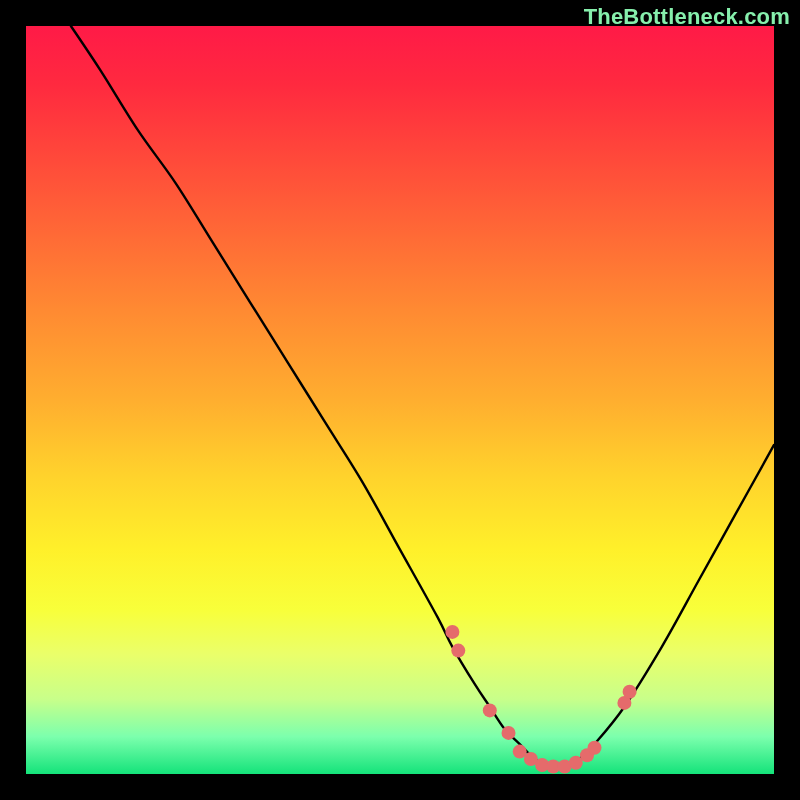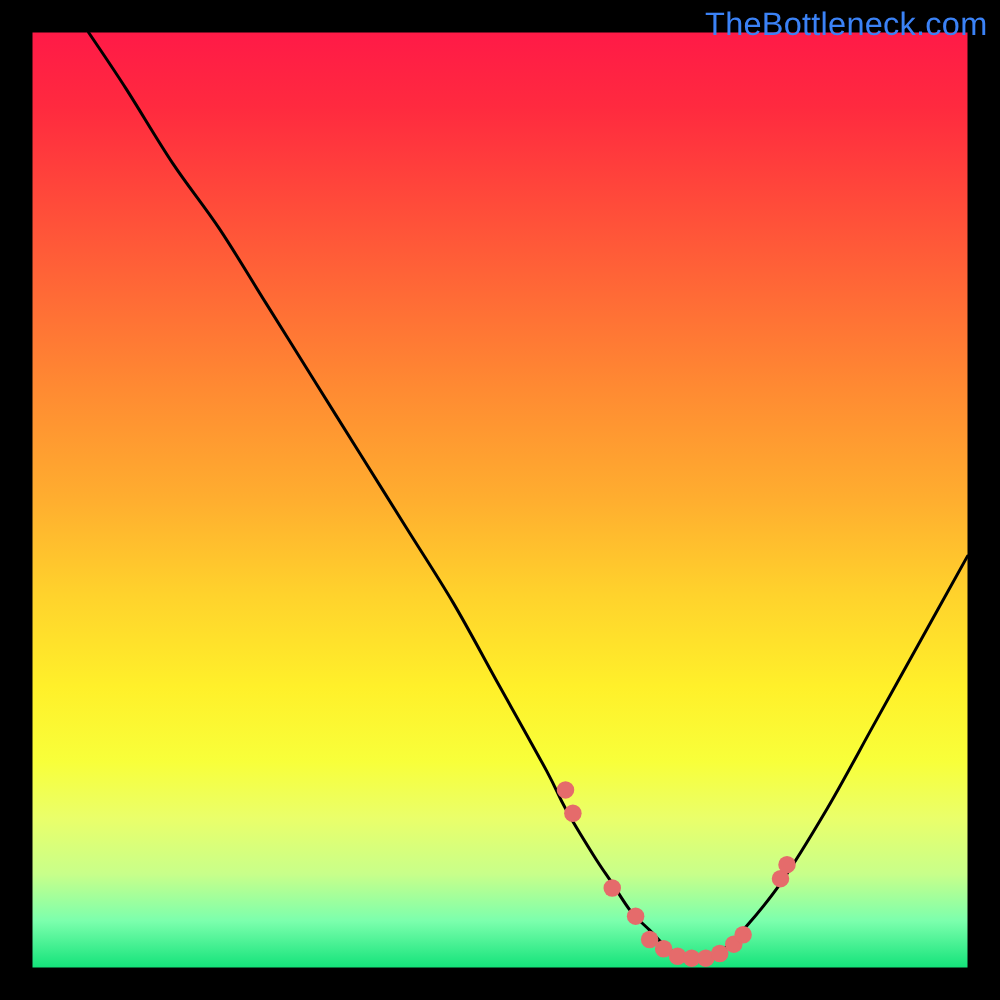--- a/index.html
+++ b/index.html
@@ -38,23 +38,23 @@
       #eaff6a 84%,
       #c8ff8a 90%,
       #7cffad 95%,
       #14e37a 100%
     );
   }
   .watermark {
     position: absolute;
     top: 4px;
     right: 10px;
-    color: #3b82f6;
-    font-size: 26px;
-    font-weight: 400;
+    color: #86efac;
+    font-size: 22px;
+    font-weight: 700;
     letter-spacing: 0.2px;
     z-index: 10;
   }
   svg.curve {
     position: absolute;
     left: 0;
     top: 0;
     width: 748px;
     height: 748px;
     overflow: visible;

